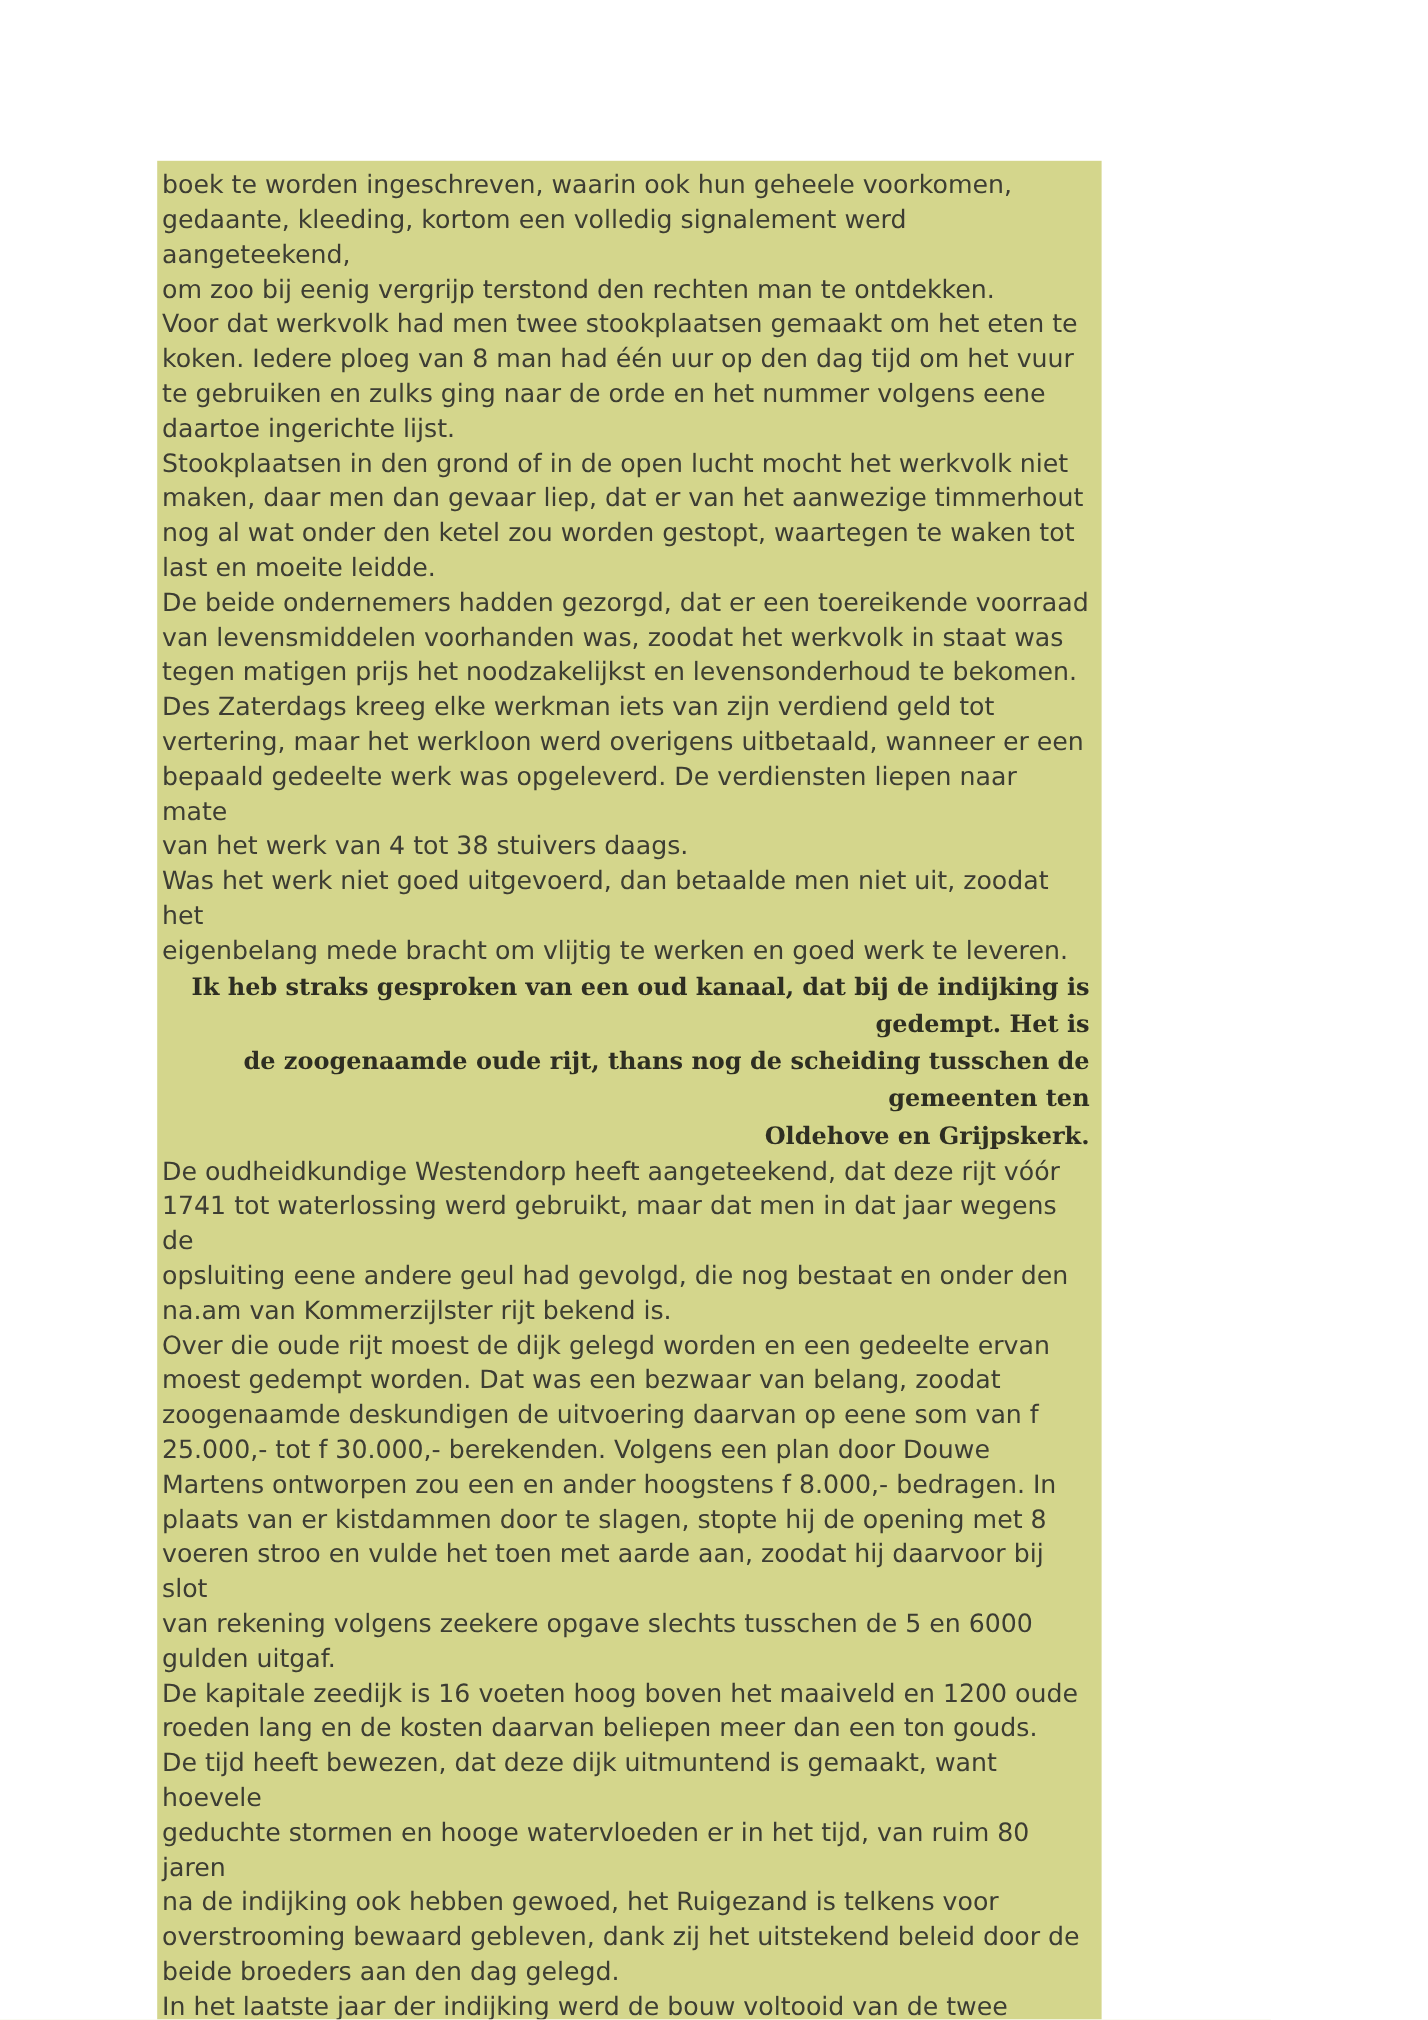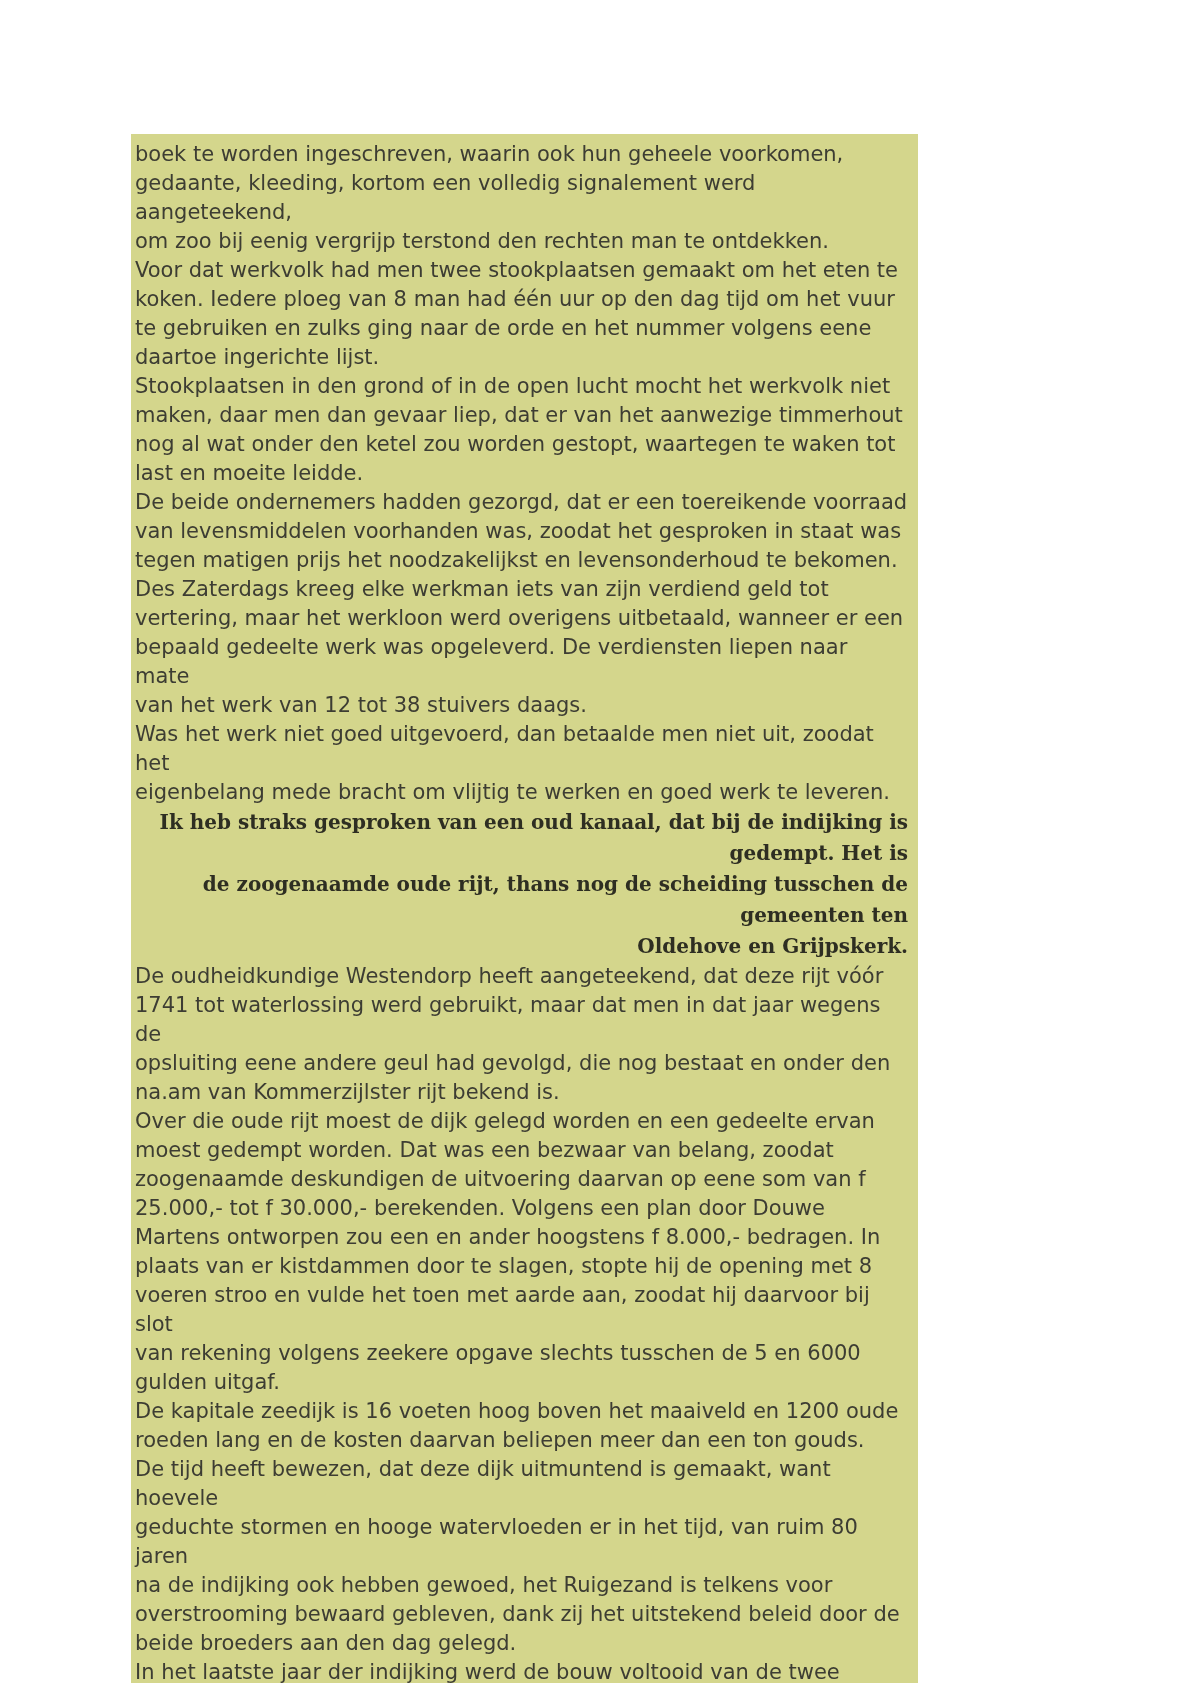--- a/index.html
+++ b/index.html
@@ -50,25 +50,25 @@
 <div class="page">
   <div class="text-block" style="background: rgb(212, 214, 140); color: rgb(61, 61, 51);"><div class="para normal"><span>boek te worden ingeschreven, waarin ook hun geheele voorkomen,
 gedaante, kleeding, kortom een volledig signalement werd aangeteekend,
 om zoo bij eenig vergrijp terstond den rechten man te ontdekken.</span></div><div class="para normal"><span>Voor dat werkvolk had men twee stookplaatsen gemaakt om het eten te
 koken. Iedere ploeg van 8 man had één uur op den dag tijd om het vuur
 te gebruiken en zulks ging naar de orde en het nummer volgens eene
 daartoe ingerichte lijst.</span></div><div class="para normal"><span>Stookplaatsen in den grond of in de open lucht mocht het werkvolk niet
 maken, daar men dan gevaar liep, dat er van het aanwezige timmerhout
 nog al wat onder den ketel zou worden gestopt, waartegen te waken tot
 last en moeite leidde.</span></div><div class="para normal"><span>De beide ondernemers hadden gezorgd, dat er een toereikende voorraad
-van levensmiddelen voorhanden was, zoodat het gesproken in staat was
+van levensmiddelen voorhanden was, zoodat het werkvolk in staat was
 tegen matigen prijs het noodzakelijkst en levensonderhoud te bekomen.</span></div><div class="para normal"><span>Des Zaterdags kreeg elke werkman iets van zijn verdiend geld tot
 vertering, maar het werkloon werd overigens uitbetaald, wanneer er een
 bepaald gedeelte werk was opgeleverd. De verdiensten liepen naar mate
-van het werk van 12 tot 38 stuivers daags.</span></div><div class="para normal"><span>Was het werk niet goed uitgevoerd, dan betaalde men niet uit, zoodat het
+van het werk van 4 tot 38 stuivers daags.</span></div><div class="para normal"><span>Was het werk niet goed uitgevoerd, dan betaalde men niet uit, zoodat het
 eigenbelang mede bracht om vlijtig te werken en goed werk te leveren.</span></div><div class="para bold-serif"><span>Ik heb straks gesproken van een oud kanaal, dat bij de indijking is gedempt. Het is
 de zoogenaamde oude rijt, thans nog de scheiding tusschen de gemeenten ten
 Oldehove en Grijpskerk.</span></div><div class="para normal"><span>De oudheidkundige Westendorp heeft aangeteekend, dat deze rijt vóór
 1741 tot waterlossing werd gebruikt, maar dat men in dat jaar wegens de
 opsluiting eene andere geul had gevolgd, die nog bestaat en onder den
 na.am van Kommerzijlster rijt bekend is.</span></div><div class="para normal"><span>Over die oude rijt moest de dijk gelegd worden en een gedeelte ervan
 moest gedempt worden. Dat was een bezwaar van belang, zoodat
 zoogenaamde deskundigen de uitvoering daarvan op eene som van f
 25.000,- tot f 30.000,- berekenden. Volgens een plan door Douwe
 Martens ontworpen zou een en ander hoogstens f 8.000,- bedragen. In

